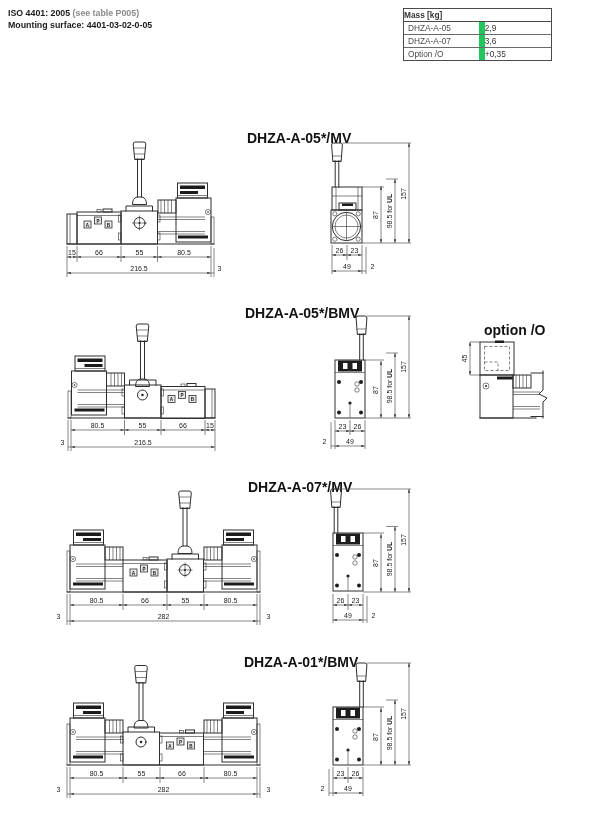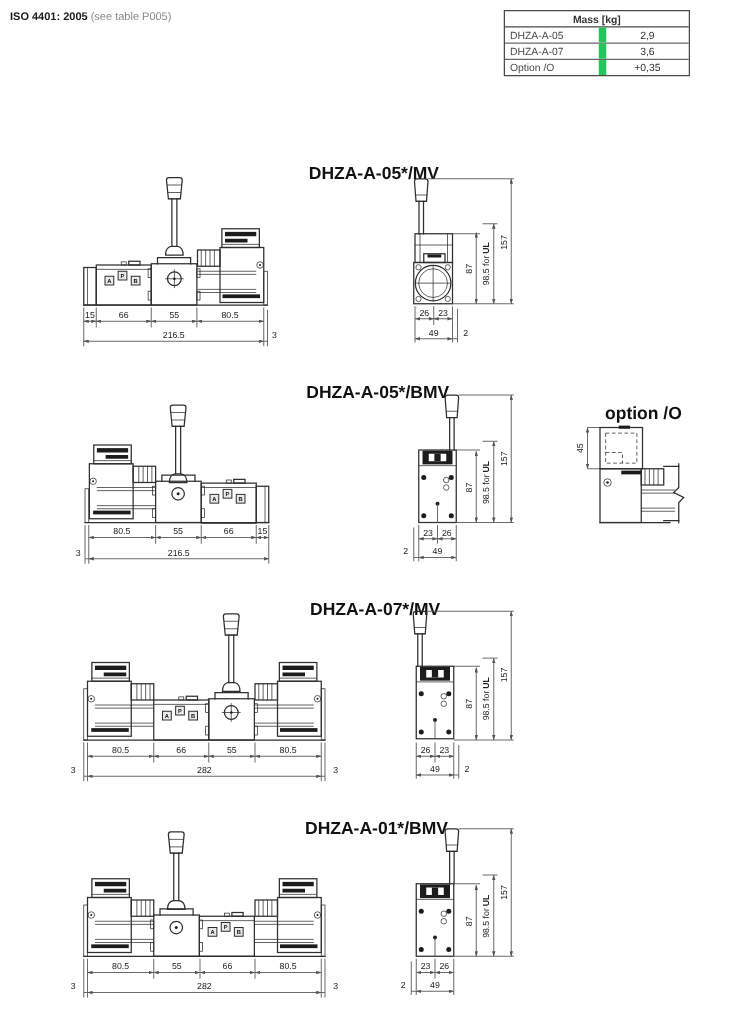--- a/index.html
+++ b/index.html
@@ -1,41 +1,42 @@
 <!DOCTYPE html>
 <html><head>
 <meta charset="utf-8">
 <style>
   html,body{margin:0;padding:0}
   body{width:605px;height:814px;position:relative;background:#fff;font-family:"Liberation Sans",sans-serif;color:#1a1a1a;overflow:hidden}
   .abs{position:absolute}
   #hdr{left:8px;top:7px;font-size:8.8px;font-weight:bold;line-height:12px;color:#1a1a1a}
-  #hdr .note{font-weight:normal;color:#8a8a8a}
+  #hdr .note{font-weight:bold;color:#8a8a8a}
   #mass{left:403px;top:8px;width:147px;border:1.2px solid #4a4a4a;font-size:8.3px;color:#333;background:#fff}
-  .mt-title{border-bottom:1px solid #4a4a4a;text-align:center;font-weight:bold;height:12px;line-height:12px}
+  .mt-title{border-bottom:1px solid #4a4a4a;font-weight:bold;height:12px;line-height:12px}
   .mt-row{display:flex;height:12px;line-height:12px;border-bottom:1px solid #6a6a6a}
   .mt-row:last-child{border-bottom:none}
   .mt-model{width:55%;border-right:6px solid #22c55e;padding-left:4px;box-sizing:border-box;color:#4a4a4a}
-  .mt-val{flex:1;text-align:center}
+  .mt-val{flex:1;}
   .dwg-title{position:absolute;font-size:14px;font-weight:bold;color:#111;white-space:nowrap}
   svg{position:absolute;left:0;top:0}
   svg text{font-family:"Liberation Sans",sans-serif;font-size:7px;fill:#222}
   .pt{font-size:4.6px;font-weight:bold;fill:#111}
   .b{font-weight:bold}
   .ln{stroke:#2f2f2f;stroke-width:1;fill:none;stroke-linecap:square}
   .tn{stroke:#2f2f2f;stroke-width:.6;fill:none}
   .dm{stroke:#555;stroke-width:.7;fill:none}
   .bk{fill:#1c1c1c;stroke:none}
   .dt{text-anchor:middle}
 </style>
 </head>
 <body>
 
 <div id="hdr" class="abs">
   <div><span>ISO 4401: 2005</span><span class="note"> (see table P005)</span></div>
+  <div>Mounting surface: 4401-03-02-0-05</div>
 </div>
 
 <div id="mass" class="abs">
   <div class="mt-title">Mass [kg]</div>
   <div class="mt-row">
     <div class="mt-model">DHZA-A-05</div>
     <div class="mt-val">2,9</div>
   </div>
   <div class="mt-row">
     <div class="mt-model">DHZA-A-07</div>

